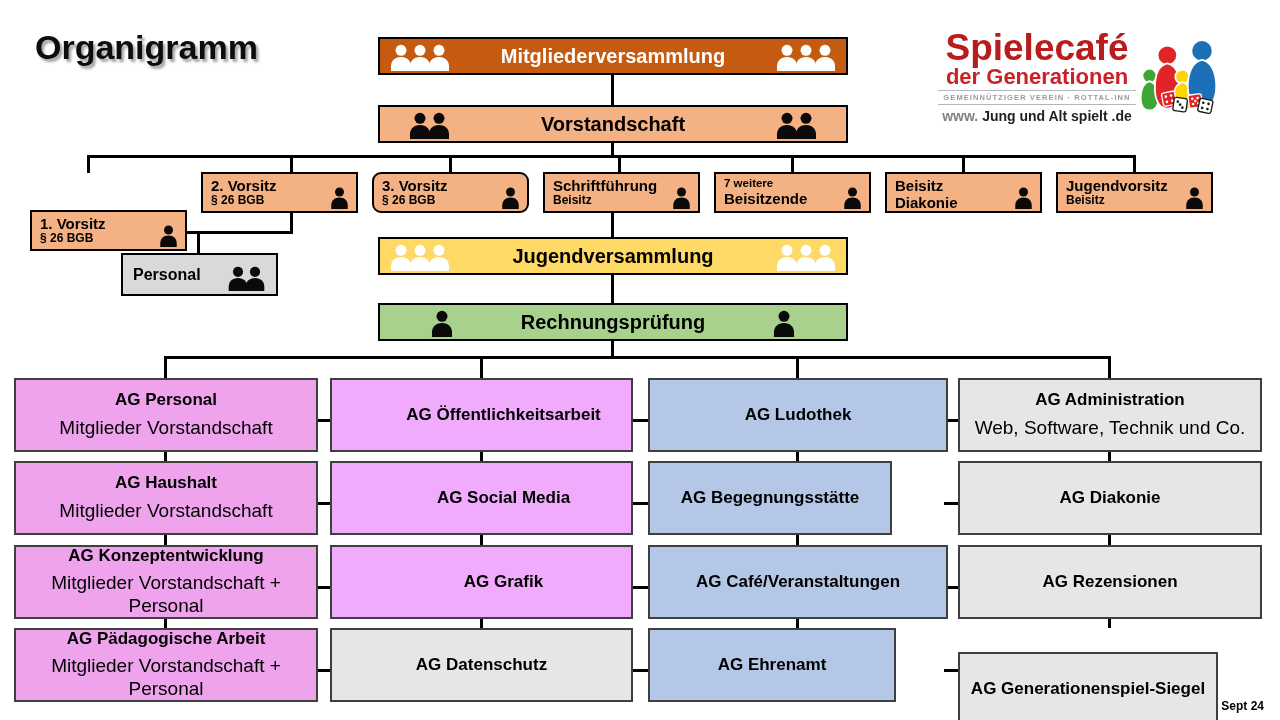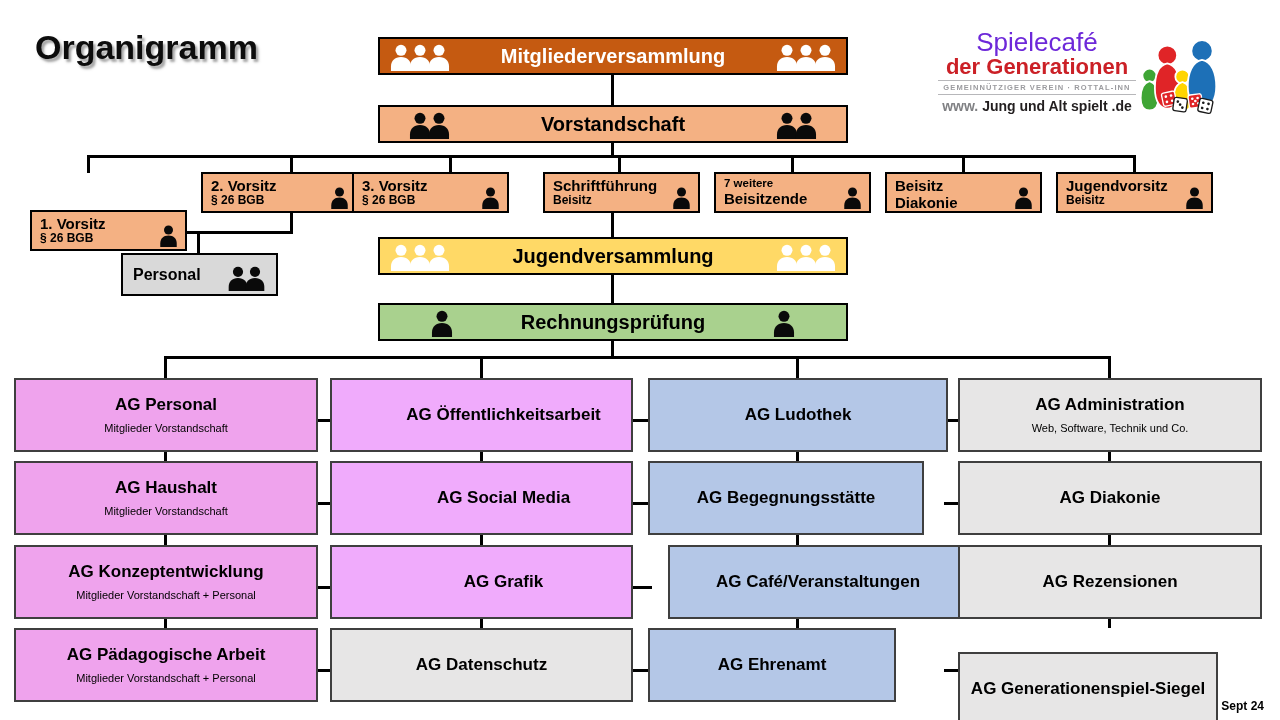--- a/index.html
+++ b/index.html
@@ -51,30 +51,30 @@
   .personal-box{position:absolute;left:121px;top:253px;width:157px;height:43px;background:#D9D9D9;
                 border:2px solid #000;display:flex;align-items:center;padding-left:10px;}
   .personal-box .plabel{font-size:16px;font-weight:bold;}
   .personal-box .pgroup{right:8px;bottom:3px;}
   .personal-box .p-icon{width:26px;height:26px;}
 
   
   .cell{position:absolute;height:74px;border:2px solid #3f3f3f;display:flex;flex-direction:column;
         align-items:center;justify-content:center;text-align:center;line-height:1.2;padding:2px 4px;}
   .cell-title{font-size:17px;font-weight:bold;}
-  .cell-sub{font-size:11px;margin-top:6px;}
+  .cell-sub{font-size:19px;margin-top:6px;}
   .c-pink{background:#EFA3ED;}
   .c-cyan{background:#f0abfc;padding-left:48px;}
   .c-blue{background:#B4C7E7;}
   .c-gray{background:#E7E6E6;}
 
   
   .logo{position:absolute;left:938px;top:30px;width:282px;display:flex;align-items:flex-start;}
   .logo-text{width:198px;text-align:center;}
-  .logo-l1{font-size:26px;font-weight:normal;color:#6d28d9;line-height:.95;}
+  .logo-l1{font-size:37px;font-weight:bold;color:#b91c1c;line-height:.95;}
   .logo-l2{font-size:22px;font-weight:bold;color:#CB2026;line-height:1.05;}
   .logo-l3{font-size:7.5px;font-weight:bold;color:#9b9b9f;letter-spacing:1.1px;
            border-top:1px solid #b7b7ba;border-bottom:1px solid #b7b7ba;padding:2px 0;margin-top:2px;}
   .logo-l4{font-size:14px;font-weight:bold;margin-top:3px;white-space:nowrap;}
   .logo-www{color:#808184;} .logo-main{color:#221e1f;} .logo-de{color:#221e1f;}
   .logo-figs{margin-left:2px;}
 </style>
 </head>
 <body>
 
@@ -224,21 +224,21 @@
   <div class="board-box" style="left:201px;">
     <div class="l1">2. Vorsitz</div>
     <div class="l2">§ 26 BGB</div>
     <span class="p-single p-icon">
         <svg viewBox="0 0 24 24" fill="currentColor">
           <circle cx="12" cy="6.3" r="4.7"></circle>
           <path d="M12 12.1 C6.6 12.1 3.4 15.4 3.4 20.4 L3.4 24 L20.6 24 L20.6 20.4 C20.6 15.4 17.4 12.1 12 12.1 Z"></path>
         </svg>
       </span>
   </div>
-  <div class="board-box" style="left:352px;">
+  <div class="board-box" style="left:372px;border-radius:9px;">
     <div class="l1">3. Vorsitz</div>
     <div class="l2">§ 26 BGB</div>
     <span class="p-single p-icon">
         <svg viewBox="0 0 24 24" fill="currentColor">
           <circle cx="12" cy="6.3" r="4.7"></circle>
           <path d="M12 12.1 C6.6 12.1 3.4 15.4 3.4 20.4 L3.4 24 L20.6 24 L20.6 20.4 C20.6 15.4 17.4 12.1 12 12.1 Z"></path>
         </svg>
       </span>
   </div>
   <div class="board-box" style="left:543px;">
@@ -390,24 +390,24 @@
   <div class="cell c-cyan" style="left:330px;top:545px;width:303px;">
     <div class="cell-title">AG Grafik</div>
   </div>
   <div class="cell c-gray" style="left:330px;top:628px;width:303px;">
     <div class="cell-title">AG Datenschutz</div>
   </div>
 
   <div class="cell c-blue" style="left:648px;top:378px;width:300px;">
     <div class="cell-title">AG Ludothek</div>
   </div>
-  <div class="cell c-blue" style="left:648px;top:461px;width:276px;text-align:right;">
+  <div class="cell c-blue" style="left:648px;top:461px;width:244px;text-align:right;">
     <div class="cell-title">AG Begegnungsstätte</div>
   </div>
-  <div class="cell c-blue" style="left:648px;top:545px;width:300px;margin-left:20px;">
+  <div class="cell c-blue" style="left:648px;top:545px;width:300px;">
     <div class="cell-title">AG Café/Veranstaltungen</div>
   </div>
   <div class="cell c-blue" style="left:648px;top:628px;width:248px;">
     <div class="cell-title">AG Ehrenamt</div>
   </div>
 
   <div class="cell c-gray" style="left:958px;top:378px;width:304px;">
     <div class="cell-title">AG Administration</div>
     <div class="cell-sub">Web, Software, Technik und Co.</div>
   </div>

